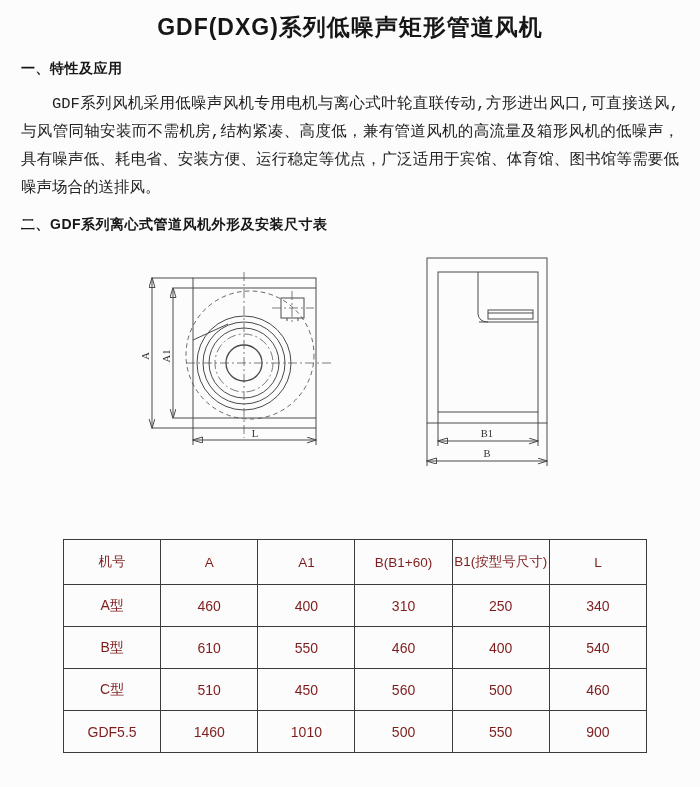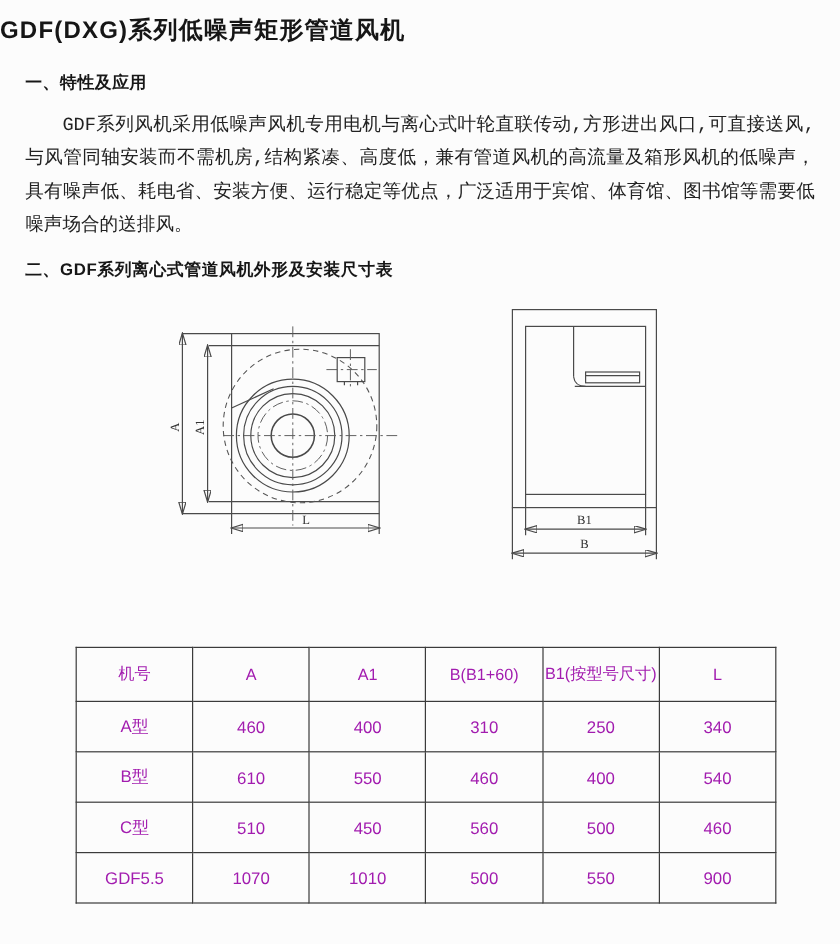--- a/index.html
+++ b/index.html
@@ -7,21 +7,22 @@
     position:relative;
     width:700px;height:787px;
     margin:0 auto;
     background:#fcfcfc;
     font-family:"Liberation Sans", sans-serif;
     color:#1e1e1e;
     overflow:hidden;
   }
   .title{
     position:absolute;top:12px;left:0;width:700px;
-    font-size:20px;font-weight:700;letter-spacing:1px;
+    text-align:center;
+    font-size:23px;font-weight:700;letter-spacing:1px;
     color:#161616;
   }
   .sec-heading{
     position:absolute;left:21px;
     font-size:14px;font-weight:700;letter-spacing:0.5px;
     color:#171717;
   }
   .sec1{top:60px;}
   .sec2{top:216px;}
   .body-text{
@@ -42,21 +43,21 @@
   svg .cl{stroke-dasharray:9 3 2 3;stroke-width:0.8;stroke:#5a5a5a;}
   svg .dash{stroke-dasharray:4.5 3.5;stroke-width:0.9;stroke:#555;}
   svg text{
     stroke:none;fill:#333;
     font-family:"Liberation Serif", serif;
     font-size:10.5px;
   }
   .dim-table{
     position:absolute;left:63px;top:539px;width:584px;
     border-collapse:collapse;table-layout:fixed;
-    font-size:14px;color:#a21caf;
+    font-size:14px;color:#7f1d1d;
   }
   .dim-table th,.dim-table td{
     border:1px solid #3b3b3b;
     text-align:center;vertical-align:middle;
     font-weight:400;
     padding:0;
   }
   .dim-table th{height:44px;font-size:13.5px;}
   .dim-table td{height:41px;}
   .note{
@@ -193,21 +194,21 @@
       <tr>
         <td>C型</td>
         <td>510</td>
         <td>450</td>
         <td>560</td>
         <td>500</td>
         <td>460</td>
       </tr>
       <tr>
         <td>GDF5.5</td>
-        <td>1070</td>
+        <td>1460</td>
         <td>1010</td>
         <td>500</td>
         <td>550</td>
         <td>900</td>
       </tr>
     </tbody>
   </table>
 
 
 </div>

